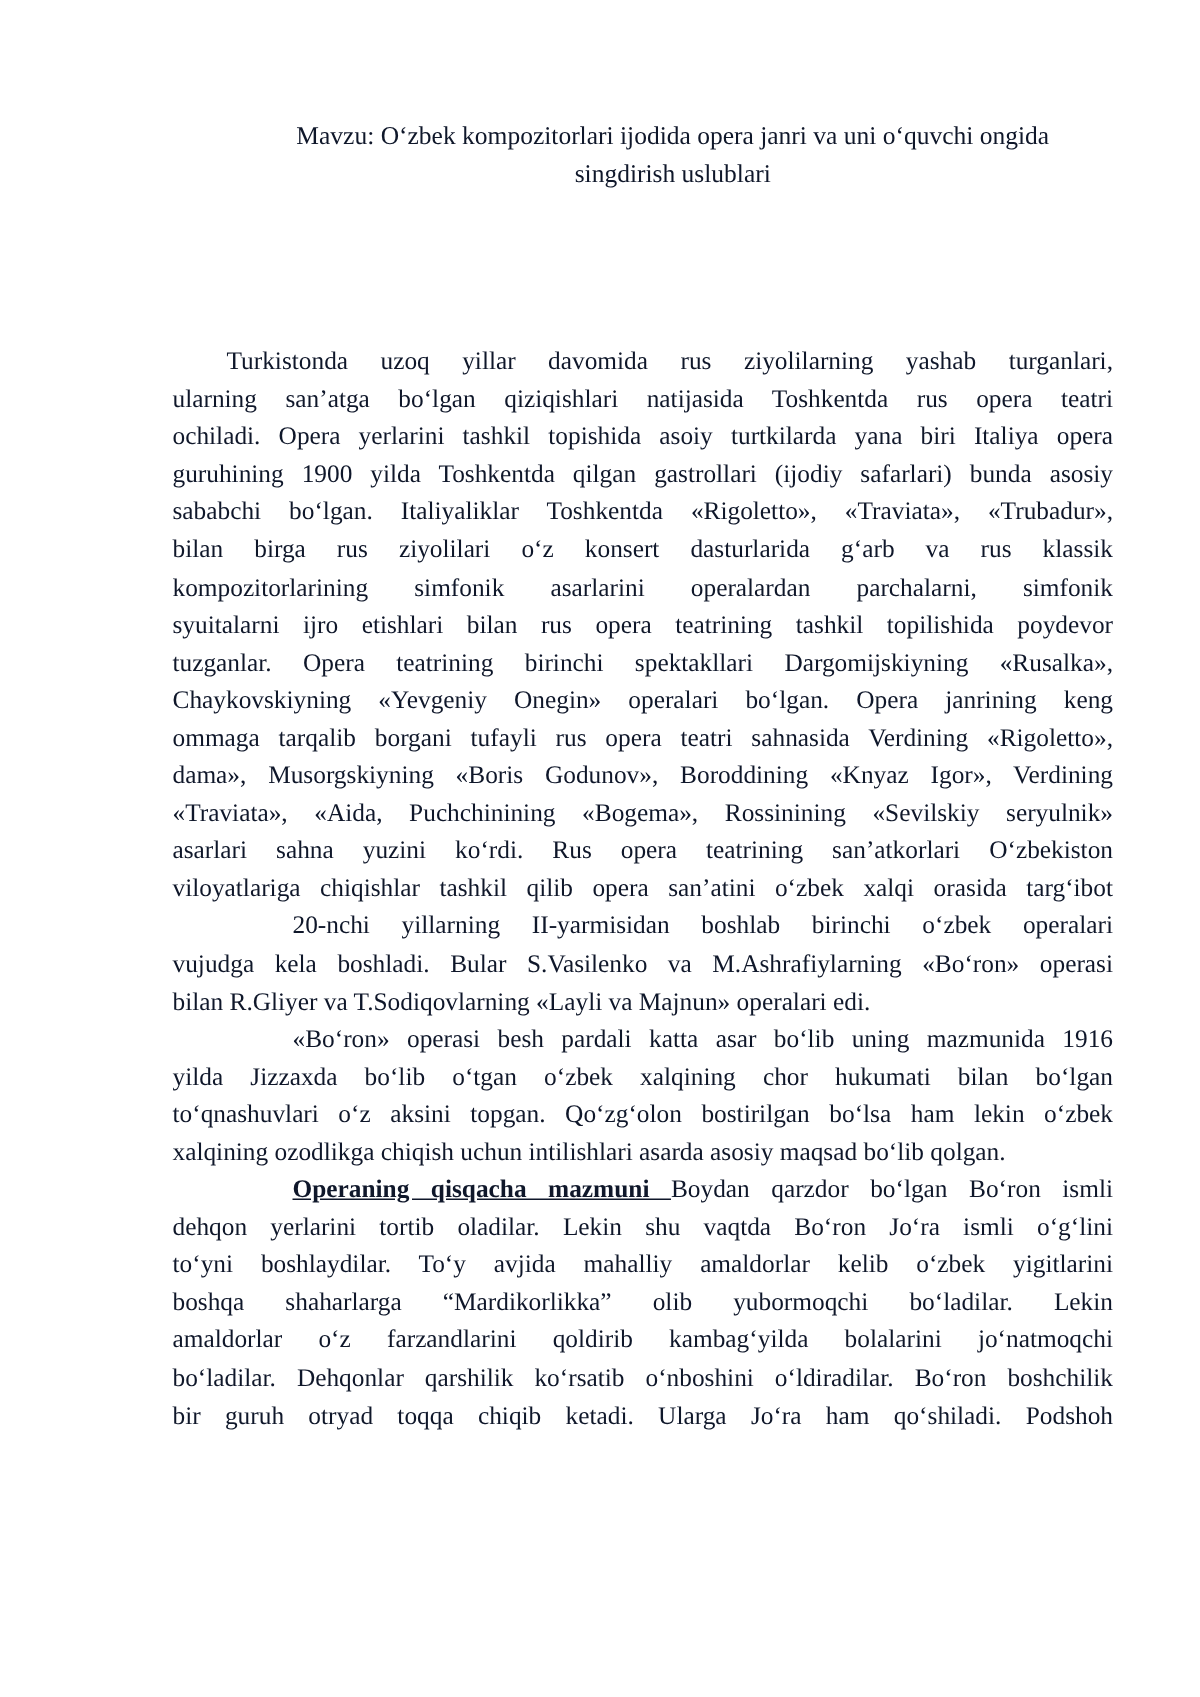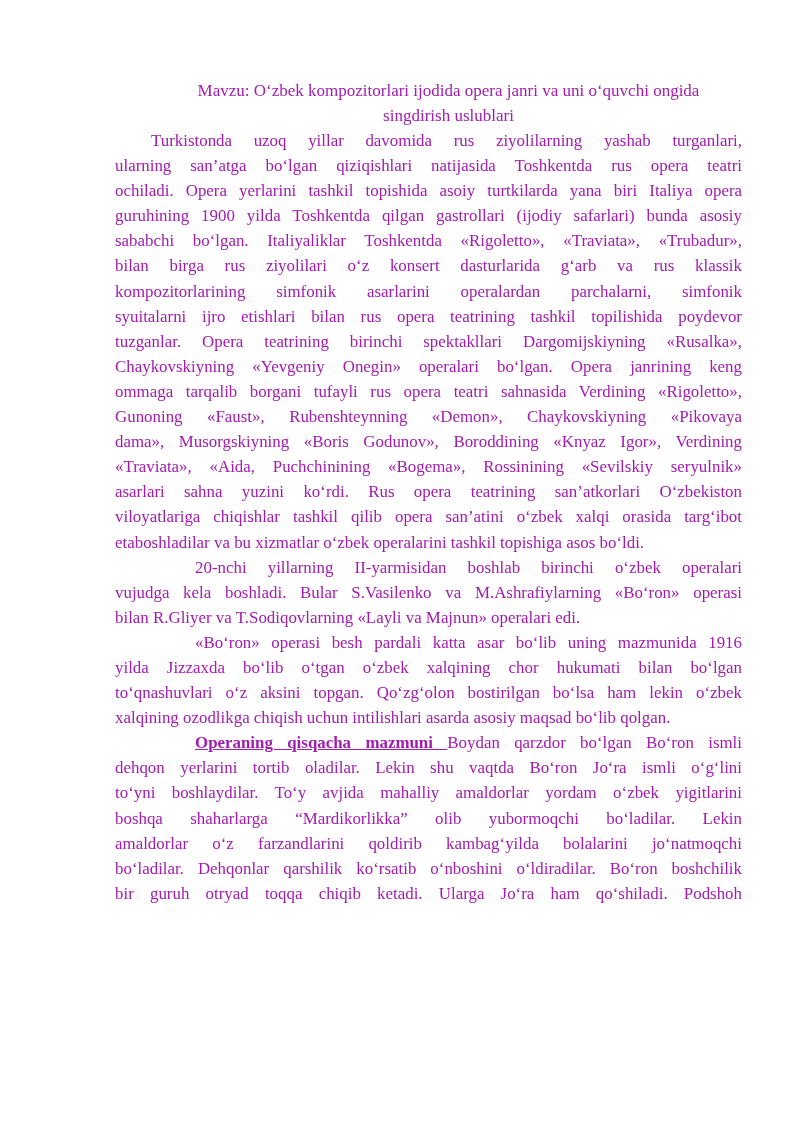--- a/index.html
+++ b/index.html
@@ -7,33 +7,34 @@
     padding: 0;
     background: #ffffff;
   }
   .page {
     position: relative;
     width: 800px;
     height: 1131px;
     background: #ffffff;
     overflow: hidden;
     font-family: "Liberation Serif", serif;
-    color: #a21caf;
+    color: #0f172a;
   }
   .doc-title {
     box-sizing: border-box;
     margin-left: 115px;
     width: 627px;
     padding-top: 78px;
     padding-left: 40px;
     text-align: center;
     font-size: 17px;
     line-height: 25px;
   }
   .doc-body {
+    margin-top: 100px;
     margin-left: 115px;
     width: 627px;
     font-size: 16.9px;
     line-height: 25.1px;
   }
   .paragraph {
     margin: 0;
   }
   .line {
     text-align: justify;
@@ -61,41 +62,39 @@
         <div class="line" style="">ularning san’atga bo‘lgan qiziqishlari natijasida Toshkentda rus opera teatri</div>
         <div class="line" style="">ochiladi. Opera yerlarini tashkil topishida asoiy turtkilarda yana biri Italiya opera</div>
         <div class="line" style="">guruhining 1900 yilda Toshkentda qilgan gastrollari (ijodiy safarlari) bunda asosiy</div>
         <div class="line" style="">sababchi bo‘lgan. Italiyaliklar Toshkentda «Rigoletto», «Traviata», «Trubadur»,</div>
         <div class="line" style="">bilan birga rus ziyolilari o‘z konsert dasturlarida g‘arb va rus klassik</div>
         <div class="line" style="">kompozitorlarining simfonik asarlarini operalardan parchalarni, simfonik</div>
         <div class="line" style="">syuitalarni ijro etishlari bilan rus opera teatrining tashkil topilishida poydevor</div>
         <div class="line" style="">tuzganlar. Opera teatrining birinchi spektakllari Dargomijskiyning «Rusalka»,</div>
         <div class="line" style="">Chaykovskiyning «Yevgeniy Onegin» operalari bo‘lgan. Opera janrining keng</div>
         <div class="line" style="">ommaga tarqalib borgani tufayli rus opera teatri sahnasida Verdining «Rigoletto»,</div>
-        <div class="line" style="">Gunoning «Faust», Rubenshteynning «Demon», Chaykovskiyning «Pikovaya</div>
         <div class="line" style="">dama», Musorgskiyning «Boris Godunov», Boroddining «Knyaz Igor», Verdining</div>
         <div class="line" style="">«Traviata», «Aida, Puchchinining «Bogema», Rossinining «Sevilskiy seryulnik»</div>
         <div class="line" style="">asarlari sahna yuzini ko‘rdi. Rus opera teatrining san’atkorlari O‘zbekiston</div>
         <div class="line" style="">viloyatlariga chiqishlar tashkil qilib opera san’atini o‘zbek xalqi orasida targ‘ibot</div>
-        <div class="line no-stretch" style="">etaboshladilar va bu xizmatlar o‘zbek operalarini tashkil topishiga asos bo‘ldi.</div>
       </div>
       <div class="paragraph">
         <div class="line" style="padding-left: 80px;">20-nchi yillarning II-yarmisidan boshlab birinchi o‘zbek operalari</div>
         <div class="line" style="">vujudga kela boshladi. Bular S.Vasilenko va M.Ashrafiylarning «Bo‘ron» operasi</div>
         <div class="line no-stretch" style="">bilan R.Gliyer va T.Sodiqovlarning «Layli va Majnun» operalari edi.</div>
       </div>
       <div class="paragraph">
         <div class="line" style="padding-left: 80px;">«Bo‘ron» operasi besh pardali katta asar bo‘lib uning mazmunida 1916</div>
         <div class="line" style="">yilda Jizzaxda bo‘lib o‘tgan o‘zbek xalqining chor hukumati bilan bo‘lgan</div>
         <div class="line" style="">to‘qnashuvlari o‘z aksini topgan. Qo‘zg‘olon bostirilgan bo‘lsa ham lekin o‘zbek</div>
         <div class="line no-stretch" style="">xalqining ozodlikga chiqish uchun intilishlari asarda asosiy maqsad bo‘lib qolgan.</div>
       </div>
       <div class="paragraph">
         <div class="line" style="padding-left: 80px; font-family: Liberation Serif, serif;"><span class="lead">Operaning qisqacha mazmuni </span>Boydan qarzdor bo‘lgan Bo‘ron ismli</div>
         <div class="line" style="">dehqon yerlarini tortib oladilar. Lekin shu vaqtda Bo‘ron Jo‘ra ismli o‘g‘lini</div>
-        <div class="line" style="">to‘yni boshlaydilar. To‘y avjida mahalliy amaldorlar yordam o‘zbek yigitlarini</div>
+        <div class="line" style="">to‘yni boshlaydilar. To‘y avjida mahalliy amaldorlar kelib o‘zbek yigitlarini</div>
         <div class="line" style="">boshqa shaharlarga “Mardikorlikka” olib yubormoqchi bo‘ladilar. Lekin</div>
         <div class="line" style="">amaldorlar o‘z farzandlarini qoldirib kambag‘yilda bolalarini jo‘natmoqchi</div>
         <div class="line" style="">bo‘ladilar. Dehqonlar qarshilik ko‘rsatib o‘nboshini o‘ldiradilar. Bo‘ron boshchilik</div>
         <div class="line" style="">bir guruh otryad toqqa chiqib ketadi. Ularga Jo‘ra ham qo‘shiladi. Podshoh</div>
       </div>
     </div>
 </div>
 
 </body></html>

